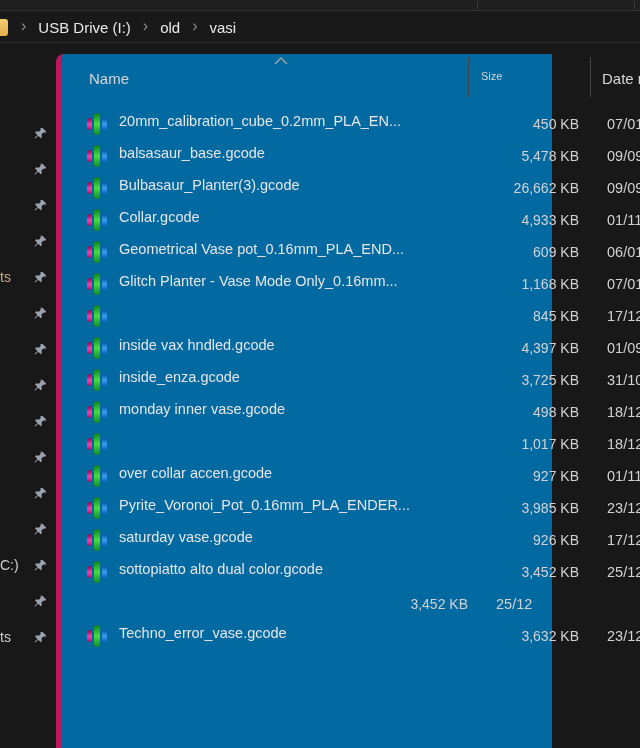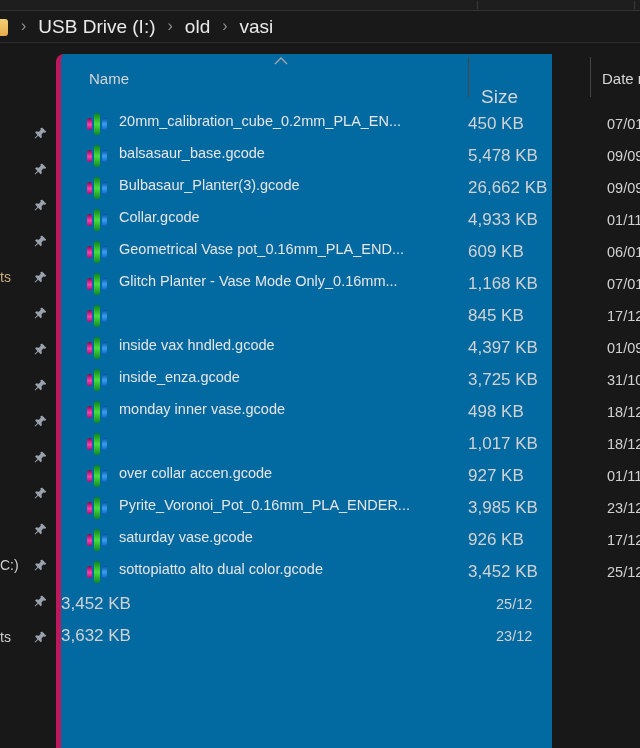--- a/index.html
+++ b/index.html
@@ -24,21 +24,21 @@
     position:absolute; left:0; top:12px; width:640px; height:31px;
     background:#191919; border-bottom:1px solid #2c2c2c;
     display:flex; align-items:center;
   }
   .crumb-folder {
     width:8px; height:17px; margin-right:10px;
     background:linear-gradient(#f3cf72,#e6ad4e);
     border-radius:0 3px 3px 0;
   }
   .crumb {
-    color:#e9e9e9; font-size:19px; padding:3px 9px; border-radius:4px;
+    color:#e9e9e9; font-size:15px; padding:3px 9px; border-radius:4px;
     white-space:nowrap; cursor:default;
   }
   .crumb-sep { color:#8f8f8f; font-size:16px; padding:0 3px 2px 3px; }
 
   
   .content { position:absolute; left:0; top:44px; width:640px; height:704px; }
 
   
   .navpane { position:absolute; left:0; top:0; width:56px; height:524px; }
   .nav-item { position:absolute; left:0; width:56px; height:36px; display:flex; align-items:center; }
@@ -50,36 +50,36 @@
   
   .filepane {
     position:absolute; left:56px; top:10px; width:496px; height:694px;
     background:#0369a1; border-left:5px solid #be185d;
     border-radius:8px 0 0 0;
   }
 
   
   .colheader { position:relative; height:44px; }
   .hdr-name { position:absolute; left:28px; top:16px; font-size:15px; color:#d6d6d6; }
-  .hdr-size { position:absolute; left:420px; top:32px; font-size:19px; color:#d6d6d6; }
+  .hdr-size { position:absolute; left:420px; top:16px; font-size:11px; color:#d6d6d6; }
   .hdr-date { position:absolute; left:541px; top:16px; font-size:15px; color:#d6d6d6;
               width:43px; overflow:hidden; white-space:nowrap; }
   .sortglyph { position:absolute; left:213px; top:3px; width:14px; height:8px; }
   .col-sep { position:absolute; top:3px; width:1px; height:40px; background:#454545; cursor:col-resize; }
   .col-sep.s1 { left:407px; } .col-sep.s2 { left:529px; }
 
   
   .rows { position:absolute; left:0; top:54px; width:583px; }
   .file-row {
     display:grid; grid-template-columns:407px 111px 65px;
     height:32px; align-items:center; cursor:default;
   }
   .cell-name { display:flex; align-items:flex-start; padding-left:26px; overflow:hidden; }
   .fname { font-size:14.5px; color:#e6e6e6; white-space:nowrap; overflow:hidden; }
-  .cell-size { font-size:17px; color:#d2d2d2; white-space:nowrap; }
+  .cell-size { font-size:14px; color:#d2d2d2; text-align:right; white-space:nowrap; }
   .cell-date { font-size:14.5px; color:#d2d2d2; padding-left:28px; white-space:nowrap; overflow:hidden; }
 
   
   .gicon { position:relative; width:21px; height:22px; flex:0 0 21px; margin-right:11px; }
   .gicon i { position:absolute; display:block; border-radius:2.5px; }
   .gicon .b1 { left:0;  top:5px; width:5px; height:12px;
     background:linear-gradient(#87074e,#ff3fae 55%,#aa1070); }
   .gicon .b2 { left:7px; top:0;  width:6px; height:22px;
     background:linear-gradient(#0c7d20,#4ade3f 50%,#11862a); }
   .gicon .b3 { left:15px; top:5px; width:5px; height:12px;
@@ -416,18 +416,26 @@
             <span class="fname">sottopiatto alto dual color.gcode</span>
           </div>
           <div class="cell-size">3,452 KB</div>
           <div class="cell-date">25/12</div>
         </div>
         <div class="file-row">
           <div class="cell-size">3,452 KB</div>
           <div class="cell-date">25/12</div>
         </div>
         <div class="file-row">
+          <div class="cell-name">
+            <span class="gicon">
+              <i class="b1"></i>
+              <i class="b2"></i>
+              <i class="b3"></i>
+            </span>
+            <span class="fname">Techno_error_vase.gcode</span>
+          </div>
           <div class="cell-size">3,632 KB</div>
           <div class="cell-date">23/12</div>
         </div>
       </div>
   </main>
 </div>
 
 </body></html>

